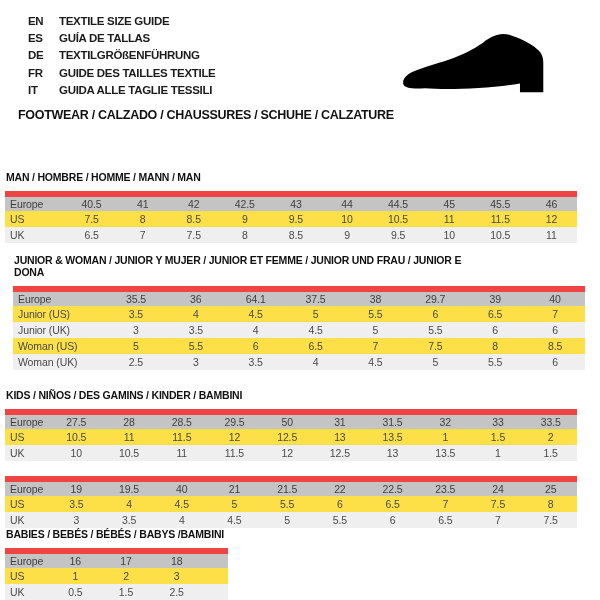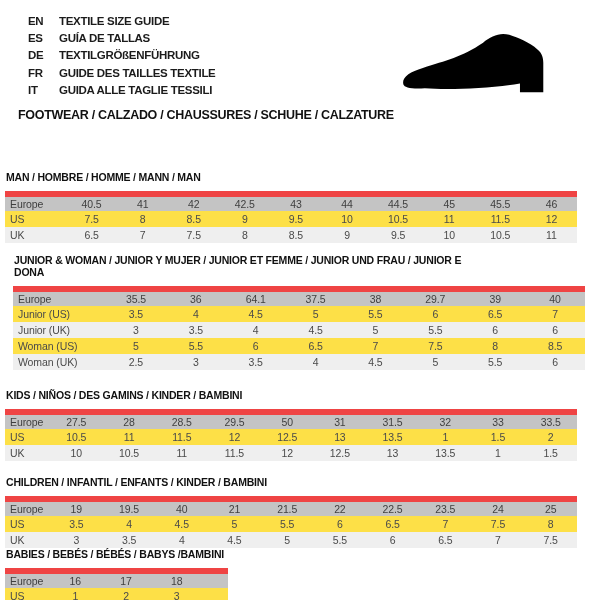--- a/index.html
+++ b/index.html
@@ -224,21 +224,20 @@
             <span class="val">12</span>
             <span class="val">12.5</span>
             <span class="val">13</span>
             <span class="val">13.5</span>
             <span class="val">1</span>
             <span class="val">1.5</span>
           </div>
         </div>
       </section>
       <section class="sec-children">
-        <h2 class="sec-title">CHILDREN / INFANTIL / ENFANTS / KINDER / BAMBINI</h2>
         <div class="table" style="--lblw: 40px;">
           <div class="row row-header">
             <span class="lbl">Europe</span>
             <span class="val">19</span>
             <span class="val">19.5</span>
             <span class="val">40</span>
             <span class="val">21</span>
             <span class="val">21.5</span>
             <span class="val">22</span>
             <span class="val">22.5</span>

